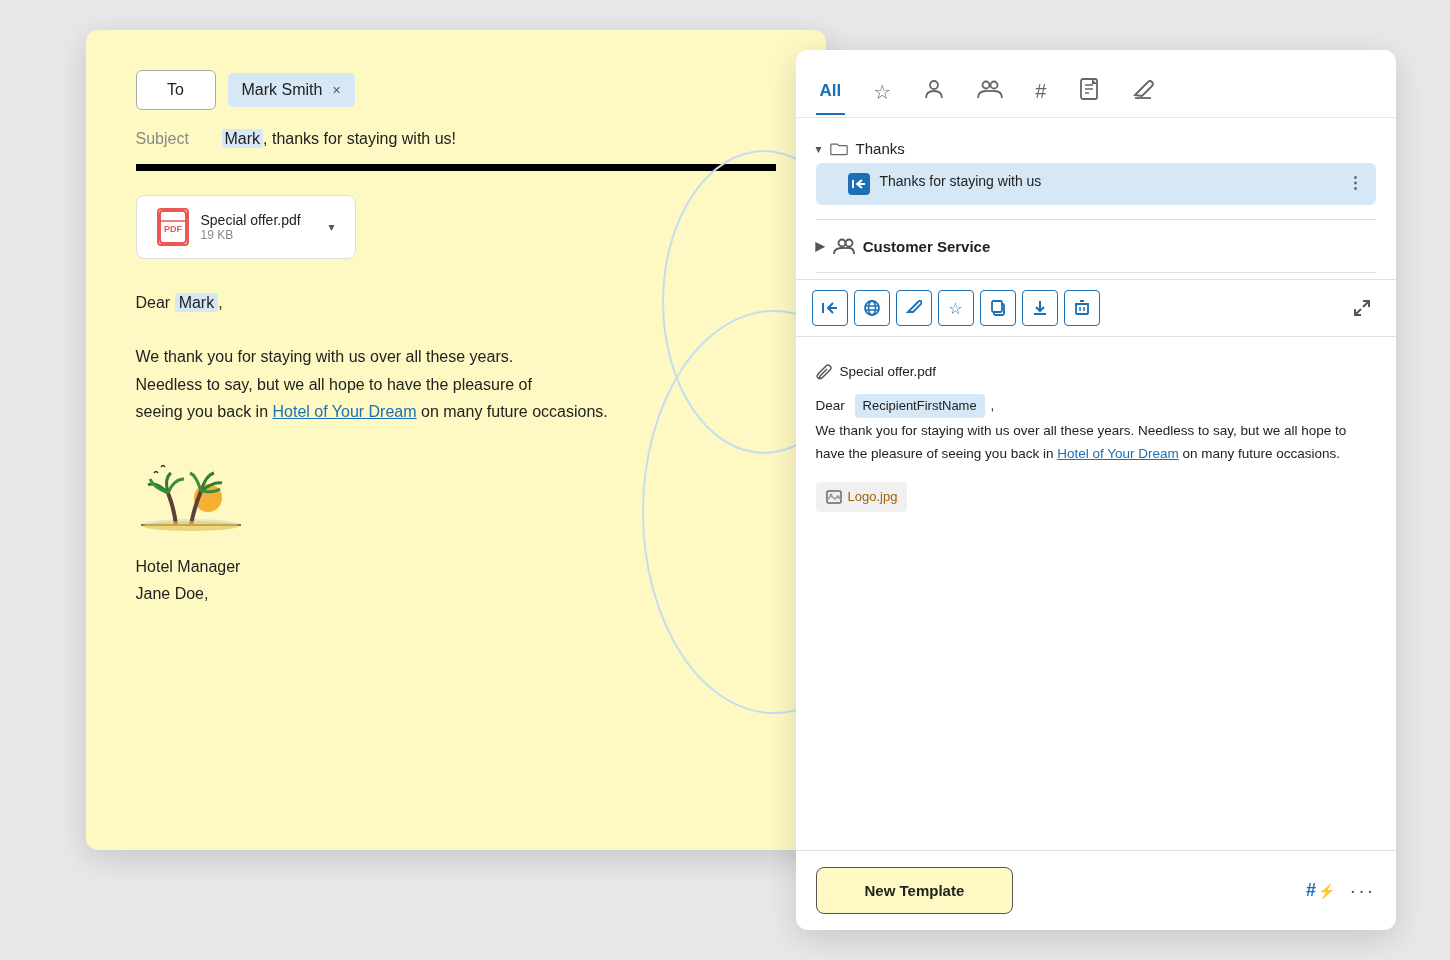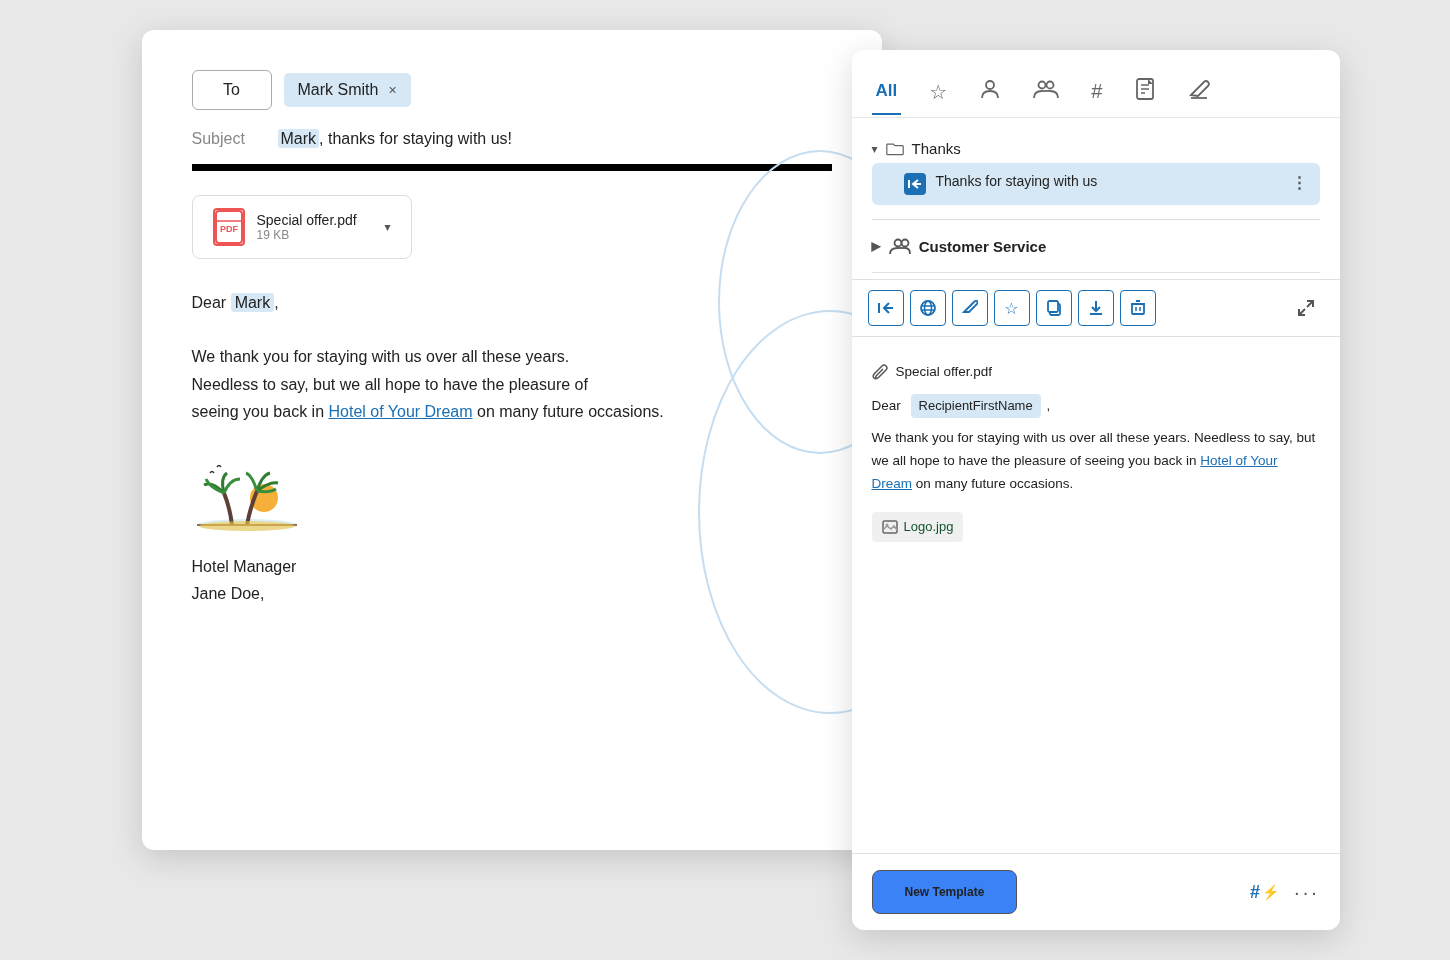--- a/index.html
+++ b/index.html
@@ -14,21 +14,21 @@
       overflow: hidden;
     }
     .container {
       display: flex;
       gap: 0;
       position: relative;
       align-items: flex-start;
     }
     
     .email-panel {
-      background: #ffffff;
+      background: #fef9c3;
       border-radius: 12px;
       box-shadow: 0 8px 32px rgba(0,0,0,0.15);
       width: 740px;
       min-height: 820px;
       padding: 40px 50px 50px 50px;
       position: relative;
       z-index: 1;
       margin-left: 31px;
     }
     
@@ -175,21 +175,21 @@
     
     .palm-svg {
       width: 110px;
       height: 80px;
     }
     
     .template-panel {
       background: #ffffff;
       border-radius: 12px;
       box-shadow: 0 8px 32px rgba(0,0,0,0.15);
-      width: 488px;
+      width: 600px;
       min-height: 880px;
       position: relative;
       z-index: 2;
       margin-left: -30px;
       margin-top: 20px;
       display: flex;
       flex-direction: column;
     }
     .template-tabs {
       display: flex;
@@ -355,37 +355,37 @@
       text-decoration: underline;
     }
     .preview-image-tag {
       display: inline-flex;
       align-items: center;
       gap: 6px;
       background: #f0f0f0;
       border-radius: 4px;
       padding: 4px 10px;
       font-size: 13px;
-      color: #14532d;
+      color: #a16207;
       margin-top: 8px;
     }
     
     .bottom-bar {
       display: flex;
       align-items: center;
       justify-content: space-between;
       padding: 16px 20px;
       border-top: 1px solid #e0e0e0;
     }
     .new-template-btn {
       border: 1.5px solid #555;
       border-radius: 8px;
-      background: #3b82f6;
-      padding: 14px 32px;
-      font-size: 12px;
+      background: #fef9c3;
+      padding: 14px 48px;
+      font-size: 15px;
       font-weight: 600;
       color: #222;
       cursor: pointer;
     }
     .bottom-icons {
       display: flex;
       align-items: center;
       gap: 14px;
       color: #555;
     }
@@ -650,21 +650,21 @@
         </div>
       </div>
 
       <div class="preview-content">
         <div class="preview-attachment">
           <svg width="16" height="16" viewBox="0 0 16 16">
               <path d="M13,7 L7,13 Q4,16 2,14 Q0,12 3,9 L10,2 Q12,0 14,2 Q16,4 14,6 L7,13 Q5,15 4,14 Q3,13 5,11 L11,5" fill="none" stroke="#555" stroke-width="1.5"></path>
             </svg>
           <span>Special offer.pdf</span>
         </div>
-        <p style="margin-bottom:7px;">
+        <p style="margin-bottom:0;">
           <span>Dear</span>
           <span class="preview-tag" style="margin-left:6px;">RecipientFirstName</span>
           <span>,</span>
         </p>
         <p style="margin-bottom:8px;">
           We thank you for staying with us over all these years. Needless to say, but we all hope to have the pleasure of seeing you back in <a class="preview-link">Hotel of Your Dream</a> on many future occasions.
         </p>
         <div class="preview-image-tag">
           <svg width="16" height="14" viewBox="0 0 16 14">
               <rect x="1" y="1" width="14" height="12" rx="1.5" fill="none" stroke="#666" stroke-width="1.5"></rect>

